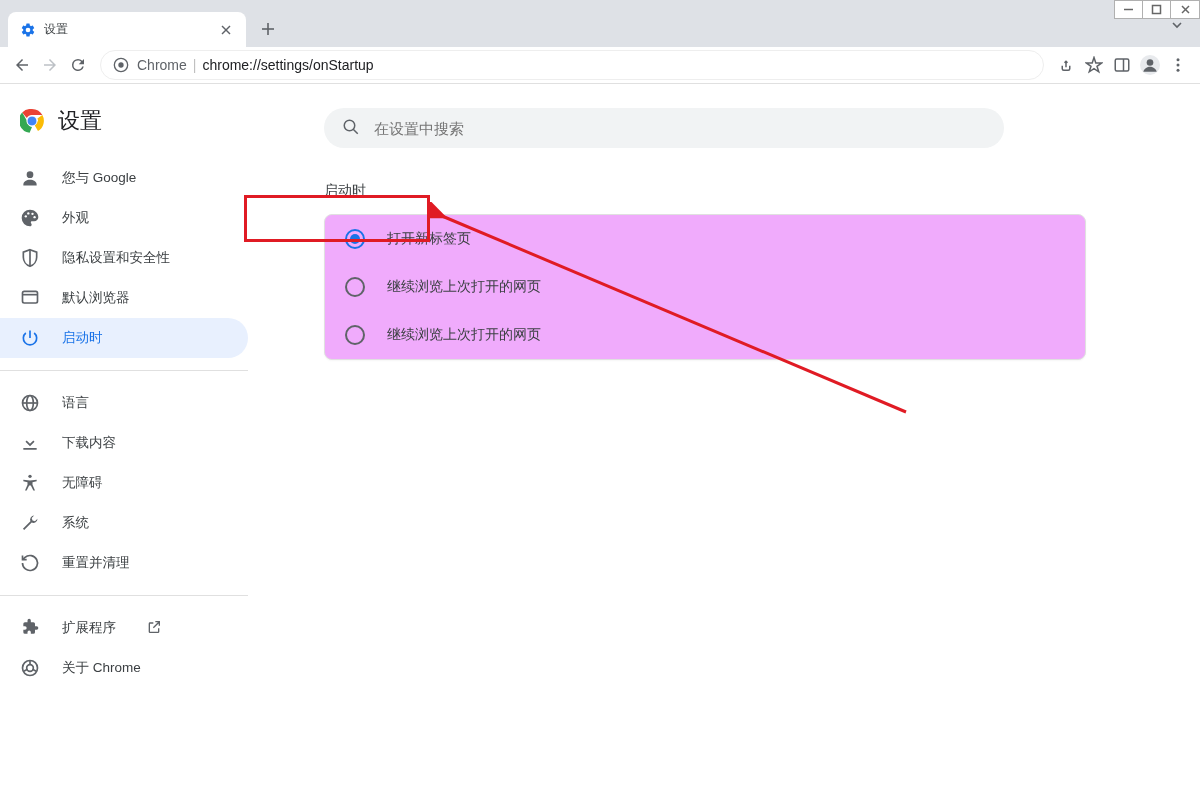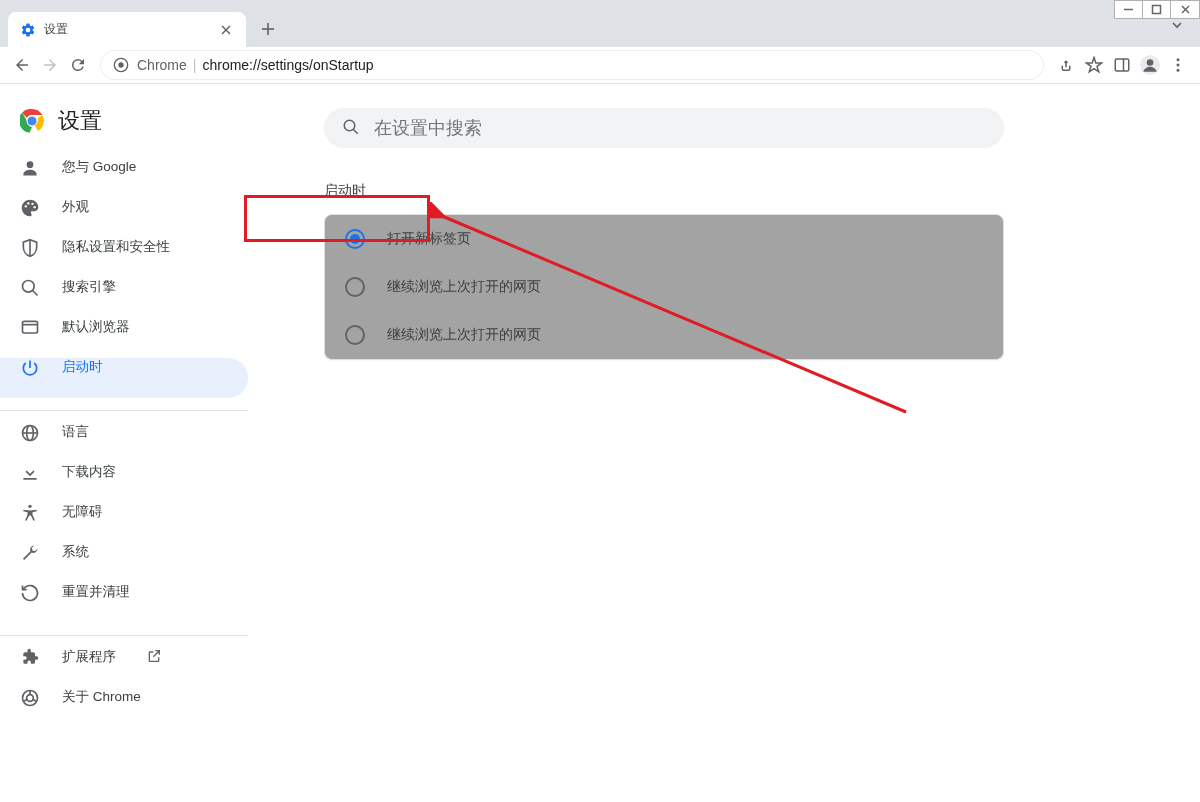--- a/index.html
+++ b/index.html
@@ -29,36 +29,36 @@
     .addr-text .path { color: #202124; }
     
     
     .page { display: flex; height: calc(802px - 47px - 37px); }
     .page-left { width: 248px; padding-top: 22px; }
     .page-header { display: flex; align-items: center; padding: 0 20px 16px 20px; gap: 14px; }
     .logo-circle { width: 24px; height: 24px; }
     .page-title { font-size: 22px; color: #202124; font-weight: 400; }
     
     .nav-list { padding-top: 6px; }
-    .nav-item { height: 40px; display: flex; padding: 0 20px; gap: 22px; color: #3c4043; cursor: pointer; border-radius: 0 20px 20px 0; }
+    .nav-item { height: 40px; display: flex; align-items: center; padding: 0 20px; gap: 22px; color: #3c4043; cursor: pointer; border-radius: 0 20px 20px 0; }
     .nav-item.active { background: #e8f0fe; color: #1a73e8; }
     .nav-item.active .nav-icon { color: #1a73e8; }
     .nav-icon { width: 20px; height: 20px; color: #5f6368; display: flex; align-items: center; justify-content: center; }
     .nav-label { font-size: 13.5px; }
     .nav-divider { height: 1px; background: #e0e0e0; margin: 12px 0 12px 0; }
     .ext-icon { margin-left: 8px; color: #5f6368; }
     
     .page-right { flex: 1; padding: 24px 0 0 76px; position: relative; }
     .search-box { width: 680px; height: 40px; background: #f1f3f4; border-radius: 20px; display: flex; align-items: center; padding: 0 18px; gap: 14px; }
     .search-icon { color: #5f6368; }
-    .search-input { border: none; background: transparent; outline: none; font-size: 18px; color: #7f1d1d; flex: 1; font-family: inherit; }
+    .search-input { border: none; background: transparent; outline: none; font-size: 15px; color: #7f1d1d; flex: 1; font-family: inherit; }
     
     .section-title { margin-top: 34px; font-size: 14px; color: #3c4043; font-weight: 500; }
     
-    .card { margin-top: 14px; width: 680px; border: 1px solid #e0e0e0; border-radius: 8px; background: #a3a3a3; box-shadow: 0 1px 2px rgba(0,0,0,0.04); }
+    .card { margin-top: 14px; width: 762px; border: 1px solid #e0e0e0; border-radius: 8px; background: #f0abfc; box-shadow: 0 1px 2px rgba(0,0,0,0.04); }
     .radio-row { height: 48px; display: flex; align-items: center; padding: 0 20px; gap: 22px; cursor: pointer; }
     .radio { width: 20px; height: 20px; border: 2px solid #5f6368; border-radius: 50%; display: flex; align-items: center; justify-content: center; }
     .radio.checked { border-color: #1a73e8; }
     .radio.checked::after { content: ""; width: 10px; height: 10px; background: #1a73e8; border-radius: 50%; }
     .radio-label { font-size: 14px; color: #3c4043; }
     
     .highlight-box { position: absolute; border: 3px solid #e01b24; pointer-events: none; }
     .arrow-svg { position: absolute; pointer-events: none; }
   </style>
 </head>
@@ -212,29 +212,20 @@
             <svg width="20" height="20" viewBox="0 0 24 24" fill="none" stroke="currentColor" stroke-width="2">
               <path d="M12 2l8 3v6c0 5-3.5 9.5-8 11-4.5-1.5-8-6-8-11V5z"></path>
               <path d="M12 2v20"></path>
             </svg>
           </span>
           <span class="nav-label">隐私设置和安全性</span>
         </div>
         <div class="nav-item">
           <span class="nav-icon">
             <svg width="20" height="20" viewBox="0 0 24 24" fill="none" stroke="currentColor" stroke-width="2">
-              <circle cx="10" cy="10" r="7"></circle>
-              <line x1="21" y1="21" x2="15" y2="15"></line>
-            </svg>
-          </span>
-          <span class="nav-label">搜索引擎</span>
-        </div>
-        <div class="nav-item">
-          <span class="nav-icon">
-            <svg width="20" height="20" viewBox="0 0 24 24" fill="none" stroke="currentColor" stroke-width="2">
               <rect x="3" y="4" width="18" height="14" rx="2"></rect>
               <line x1="3" y1="8" x2="21" y2="8"></line>
             </svg>
           </span>
           <span class="nav-label">默认浏览器</span>
         </div>
         <div class="nav-item active">
           <span class="nav-icon">
             <svg width="20" height="20" viewBox="0 0 24 24" fill="none" stroke="currentColor" stroke-width="2">
               <path d="M12 3v9"></path>

